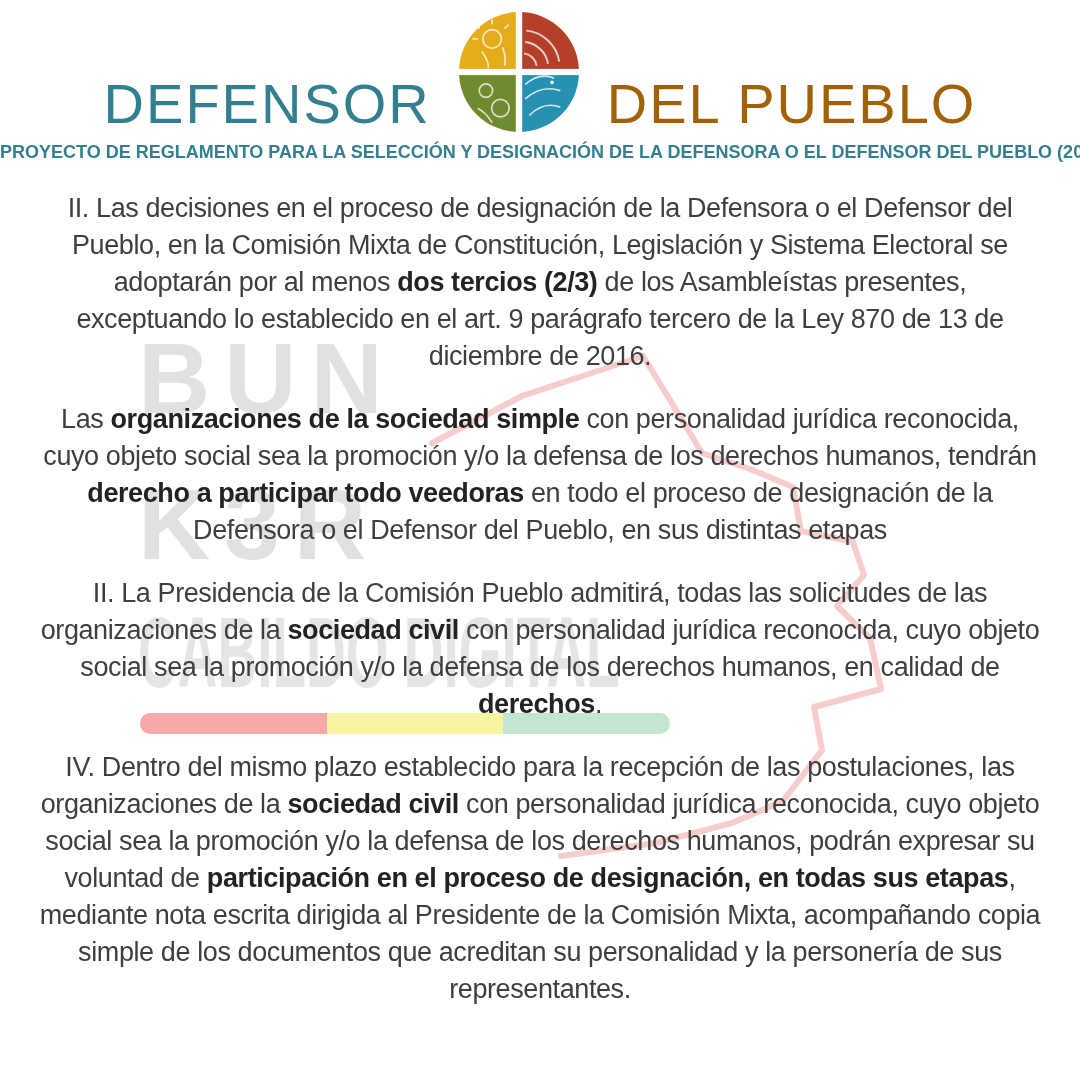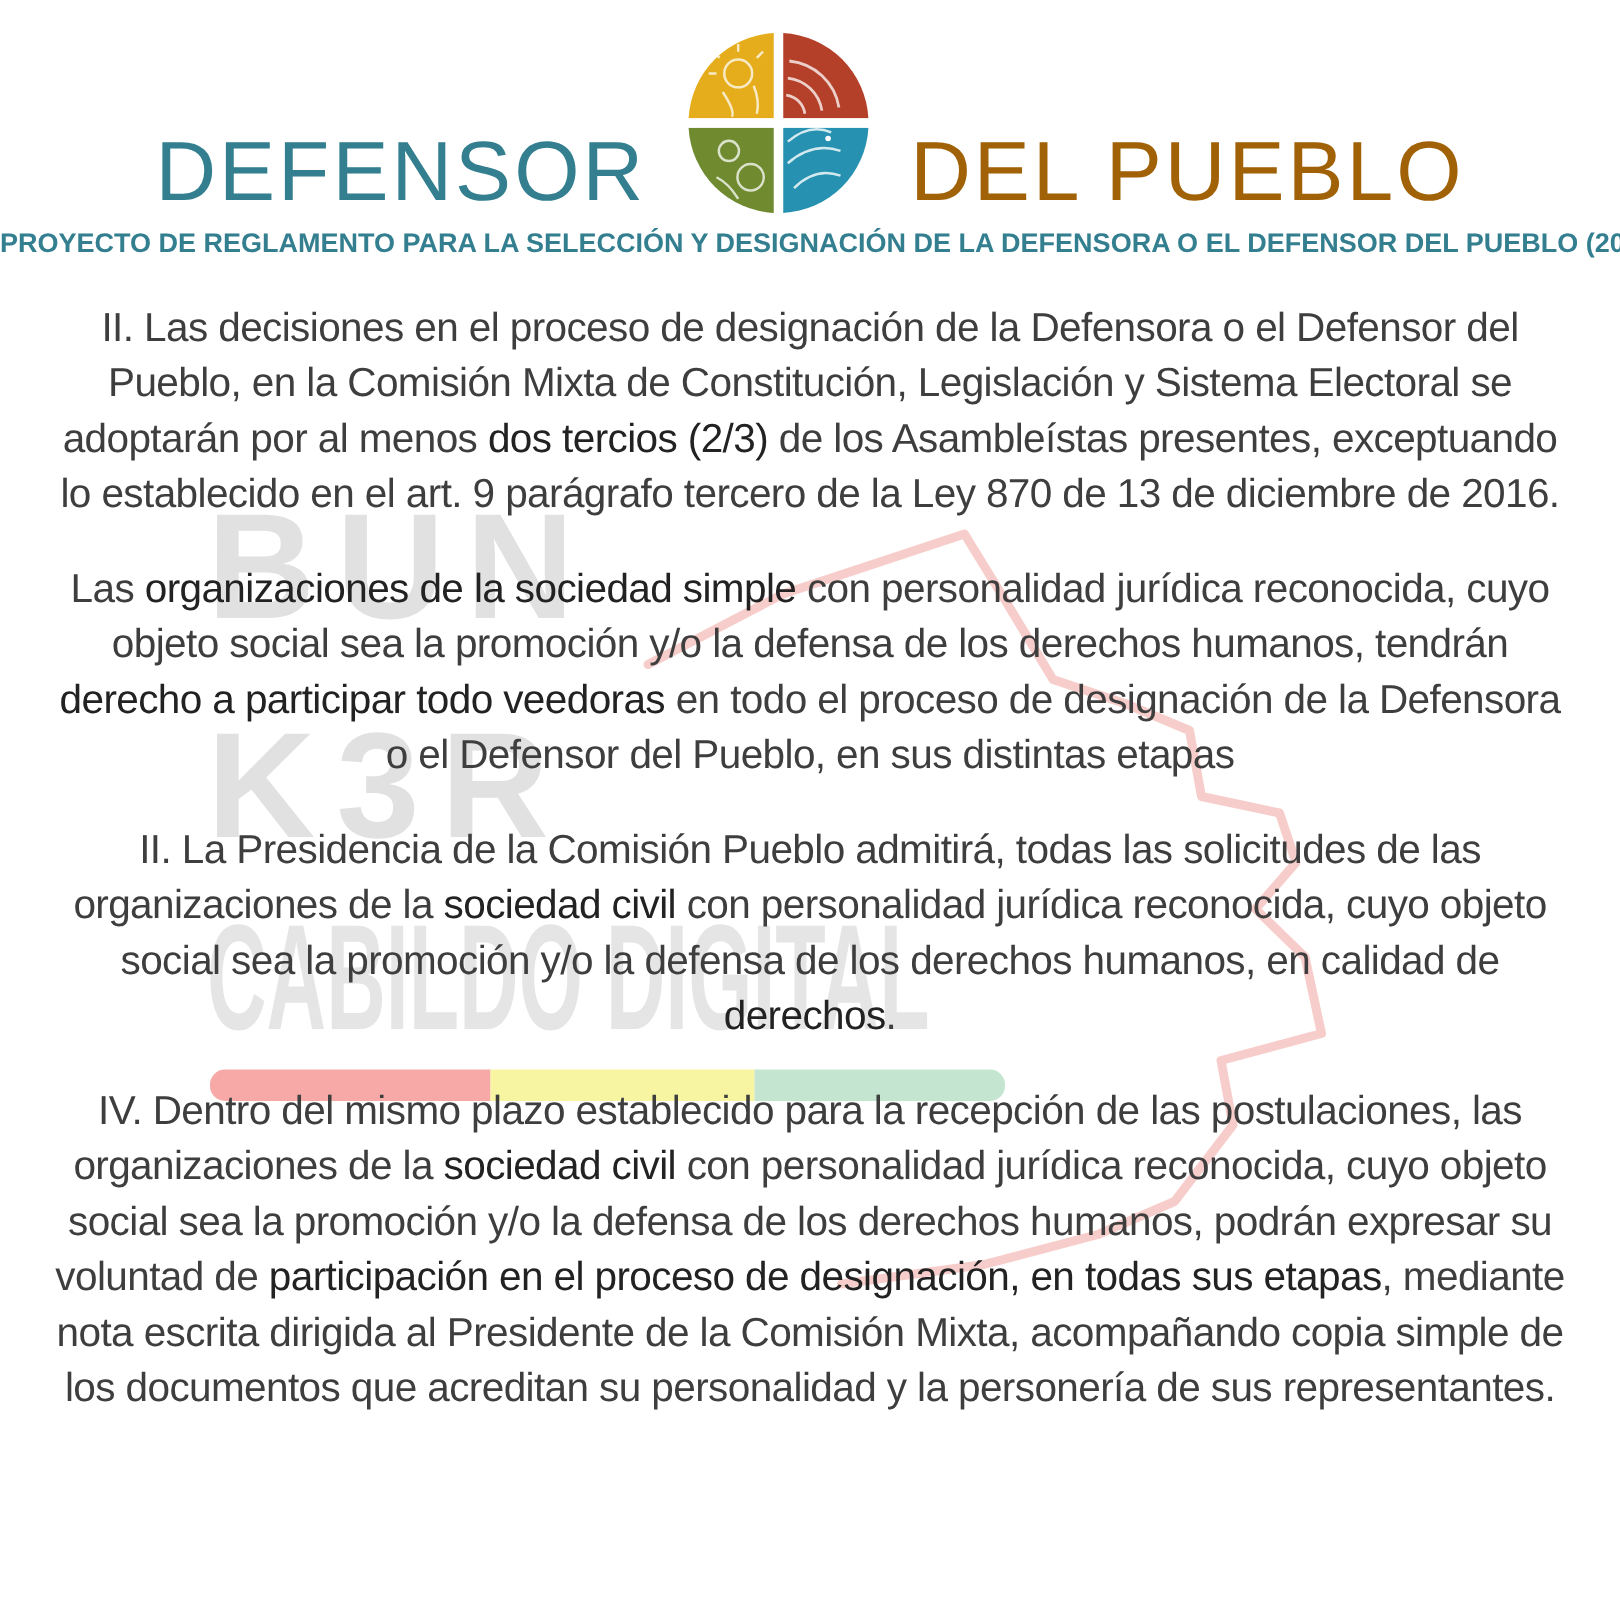--- a/index.html
+++ b/index.html
@@ -23,37 +23,37 @@
   }
   .wm-flag{position:absolute; left:140px; top:713px; height:21px; display:flex;}
   .wm-flag .seg{height:100%;}
   .wm-flag .seg:first-child{border-radius:10px 0 0 10px;}
   .wm-flag .seg:last-child{border-radius:0 10px 10px 0;}
   .wm-map{position:absolute; left:0; top:0; opacity:0.5;}
   
   .content{position:relative; z-index:1;}
   .header-row{
     display:flex; justify-content:center; align-items:flex-start;
-    gap:26px; padding-top:20px;
+    gap:26px; padding-top:10px;
   }
   .main-title{
     font-size:56px; line-height:64px; letter-spacing:2px; font-weight:400;
     margin-top:62px; white-space:nowrap;
   }
   .logo{flex:0 0 auto;}
   .subtitle{
     text-align:center; font-weight:700; font-size:18px; line-height:24px;
     margin-top:4px; letter-spacing:0px; white-space:nowrap;
   }
   .paras{width:1008px; margin:0 auto; text-align:center;}
   .para{
     margin:26px 0 0 0; font-size:27px; line-height:37px; letter-spacing:-0.4px;
     color:#3e3e3e; font-weight:400;
   }
-  .para b{font-weight:400; color:#222222;}
+  .para b{font-weight:700; color:#222222;}
 </style>
 </head>
 <body>
 
 <div class="page">
 
   <div class="wm-layer">
     <div class="wm-bunker l1">BUN</div>
     <div class="wm-bunker l2">K3R</div>
     <div class="wm-brand">CABILDO DIGITAL</div>

